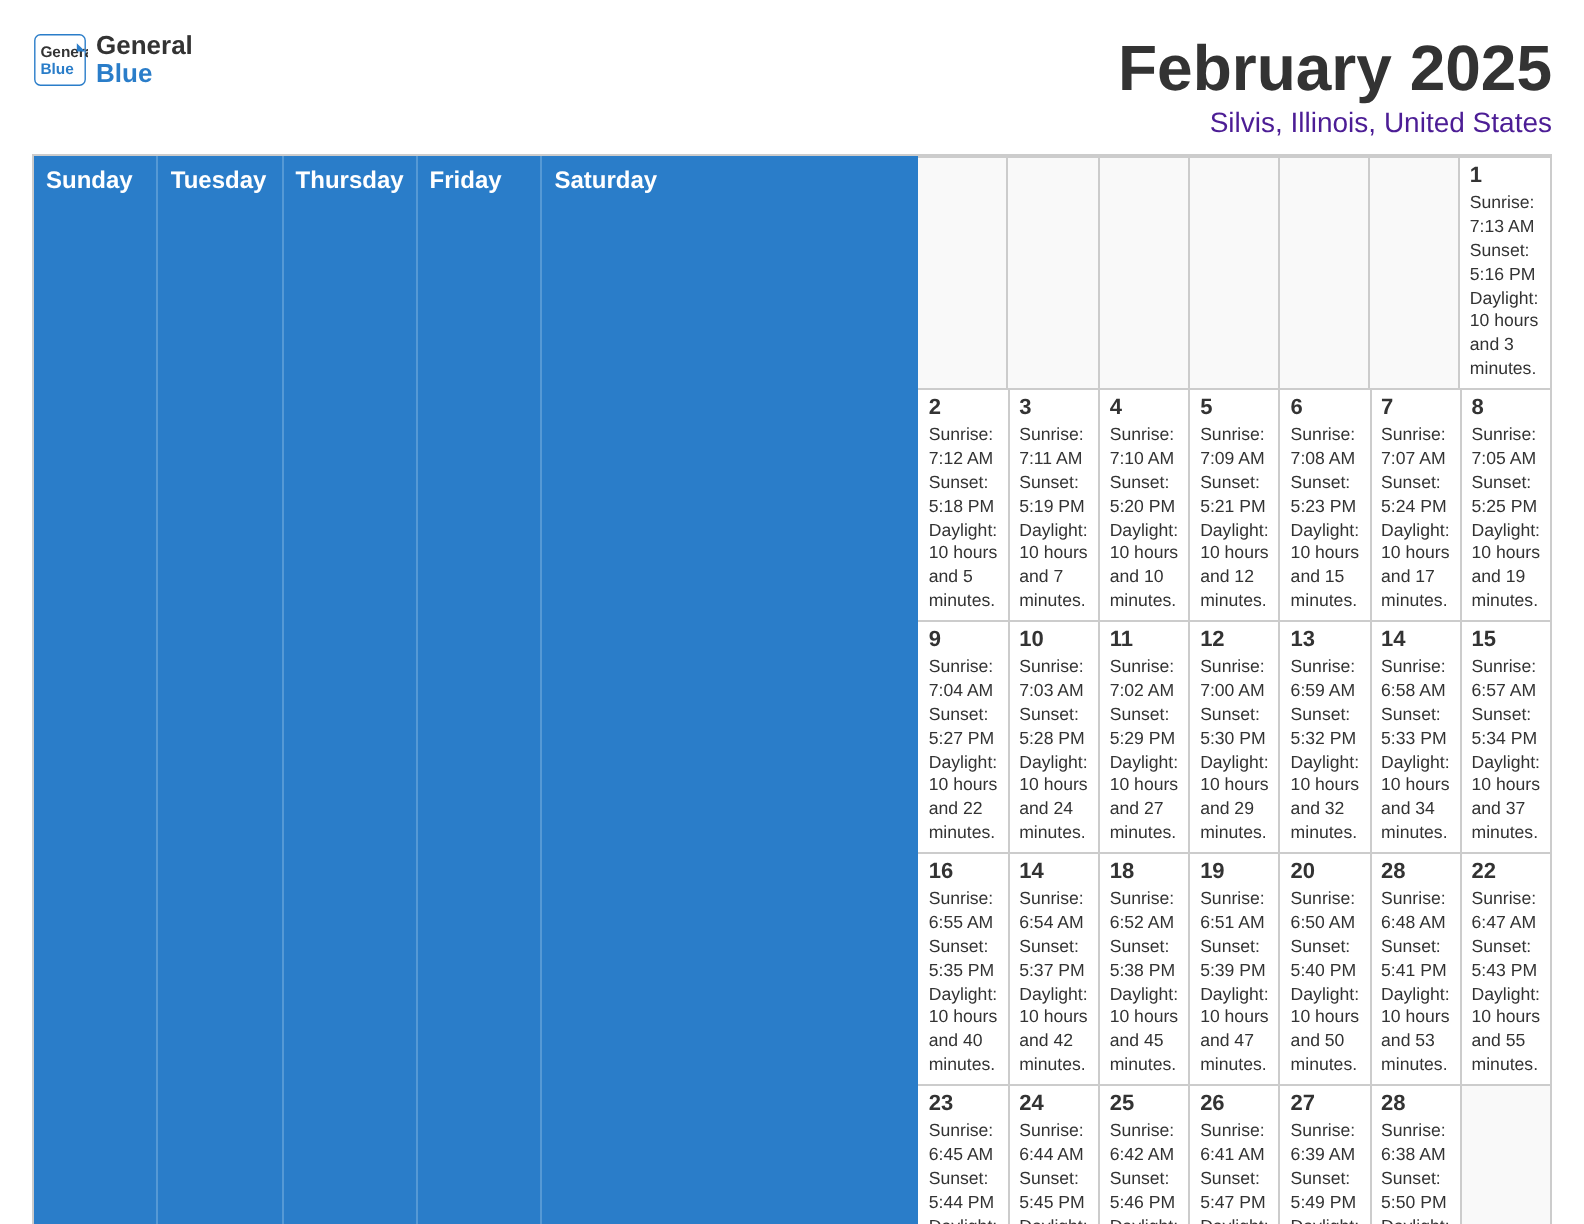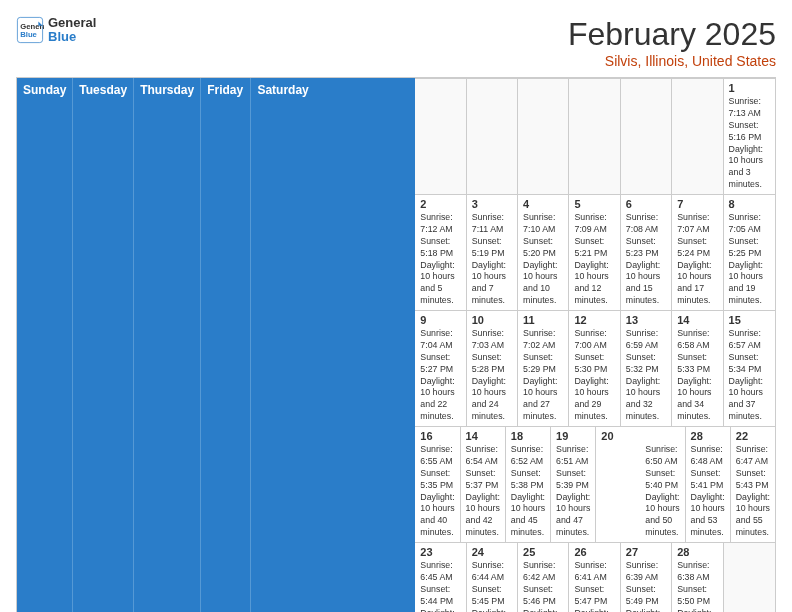--- a/index.html
+++ b/index.html
@@ -30,26 +30,26 @@
     }
     .logo-icon {
       width: 28px;
       height: 28px;
     }
     .title-block {
       text-align: right;
     }
     .month-title {
       font-size: 32px;
-      font-weight: normal;
+      font-weight: bold;
       color: #333;
     }
     .subtitle {
       font-size: 14px;
-      color: #c2410c;
+      color: #4c1d95;
     }
     .calendar {
       flex: 1;
       display: flex;
       flex-direction: row;
       border: 1px solid #ccc;
     }
     .cal-header-row {
       display: grid;
       grid-template-columns: repeat(7, 1fr);
@@ -270,21 +270,21 @@
           </div>
           <div class="cal-cell">
             <div class="day-num">19</div>
             <div class="day-info" style="white-space: pre-line;">Sunrise: 6:51 AM
 Sunset: 5:39 PM
 Daylight: 10 hours
 and 47 minutes.</div>
           </div>
           <div class="cal-cell">
             <div class="day-num">20</div>
-            <div class="day-info" style="white-space: pre-line; margin-left: 44px;">Sunrise: 6:50 AM
+            <div class="day-info" style="white-space: pre-line;">Sunrise: 6:50 AM
 Sunset: 5:40 PM
 Daylight: 10 hours
 and 50 minutes.</div>
           </div>
           <div class="cal-cell">
             <div class="day-num">28</div>
             <div class="day-info" style="white-space: pre-line;">Sunrise: 6:48 AM
 Sunset: 5:41 PM
 Daylight: 10 hours
 and 53 minutes.</div>

